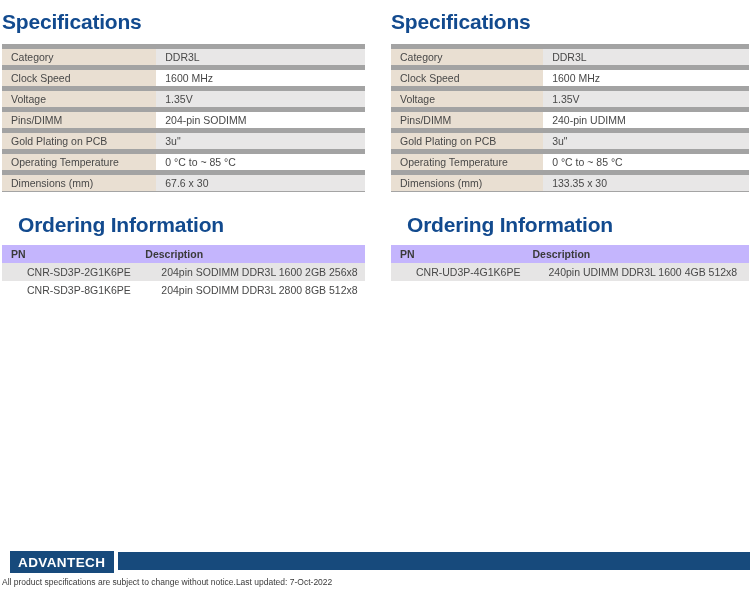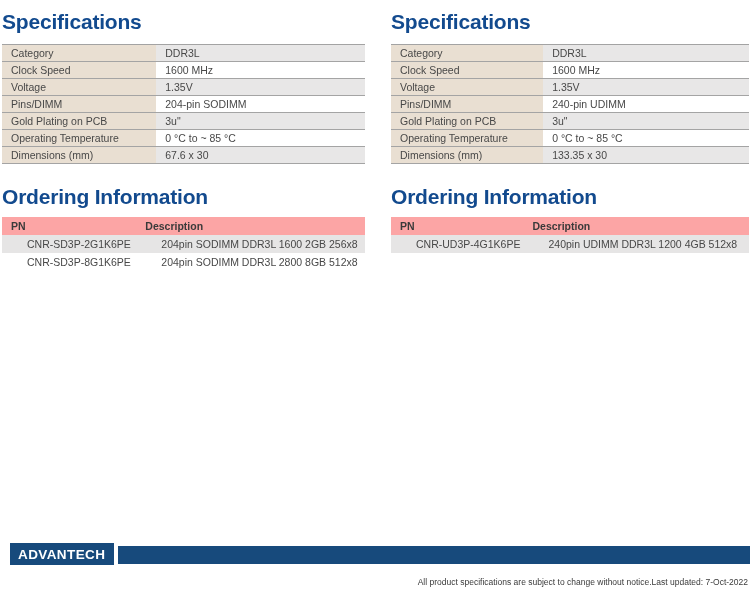--- a/index.html
+++ b/index.html
@@ -23,71 +23,71 @@
   }
 
   .col-title {
     font-size: 21px;
     font-weight: bold;
     color: #124a8e;
     letter-spacing: -0.2px;
     margin: 10px 0 10px 0;
     line-height: 24px;
   }
-  .col-title.second { margin-top: 21px; margin-bottom: 8px; }
+  .col-title.second { margin-top: 21px; margin-bottom: 8px; margin-left: 16px; }
 
   table { width: 100%; border-collapse: collapse; table-layout: fixed; }
 
   
   .spec-table { font-size: 10.5px; color: #484848; }
-  .spec-table tr { border-top: 1px solid #a3a3a3; border-bottom: 1px solid #a4a4a4; }
+  .spec-table tr { border-top: 5px solid #a3a3a3; border-bottom: 1px solid #a4a4a4; }
   .spec-table td { height: 16px; line-height: 16px; padding-left: 9px; overflow: hidden; white-space: nowrap; }
   .spec-table .spec-label { width: 42.5%; background: #e9dfd2; }
   .spec-table tr:nth-child(odd) .spec-value { background: #e8e7e7; }
   .spec-table tr:nth-child(even) .spec-value { background: #ffffff; }
 
   
   .order-table { font-size: 10.5px; color: #484848; }
   .order-table th {
-    background: #fca5a5;
+    background: #c4b5fd;
     text-align: left;
     font-weight: bold;
     color: #3a3a3a;
     height: 18px; line-height: 18px;
     padding-left: 9px;
     white-space: nowrap;
   }
   .order-table th.pn-col { width: 37%; }
   .order-table td { height: 18px; line-height: 18px; padding-left: 25px; white-space: nowrap; overflow: hidden; }
   .order-table tbody tr:nth-child(odd) { background: #e6e5e5; }
   .order-table tbody tr:nth-child(even) { background: #ffffff; }
 
   
   .footer { position: absolute; left: 0; right: 0; bottom: 4px; }
-  .logo-row { display: flex; align-items: center; height: 22px; padding-left: 10px; }
+  .logo-row { display: flex; align-items: flex-start; height: 22px; padding-left: 10px; }
   .logo-box {
     background: #174a7c;
     color: #ffffff;
     height: 22px;
     display: flex;
     align-items: center;
     padding: 0 9px 0 8px;
     font-size: 13.5px;
     font-weight: bold;
     letter-spacing: 0.4px;
     white-space: nowrap;
   }
   .logo-gap { width: 4px; height: 22px; background: #ffffff; }
   .logo-bar { flex: 1; height: 18px; margin-top: 1px; background: #174a7c; }
   .footer-text-row {
     display: flex;
-    justify-content: flex-end;
+    justify-content: flex-start;
     font-size: 8.5px;
     color: #3a3a3a;
-    margin-top: 12px;
+    margin-top: 4px;
     padding: 0 2px;
     line-height: 10px;
   }
 </style>
 </head>
 <body>
 
 <div class="page">
   <div class="content">
 
@@ -190,21 +190,21 @@
       <table class="order-table">
         <thead>
           <tr>
             <th class="pn-col">PN</th>
             <th>Description</th>
           </tr>
         </thead>
         <tbody>
           <tr>
             <td>CNR-UD3P-4G1K6PE</td>
-            <td>240pin UDIMM DDR3L 1200 4GB 512x8</td>
+            <td>240pin UDIMM DDR3L 1600 4GB 512x8</td>
           </tr>
         </tbody>
       </table>
     </section>
   </div>
 
   <div class="footer">
     <div class="logo-row">
       <div class="logo-box">
         <span>ADVANTECH</span>

